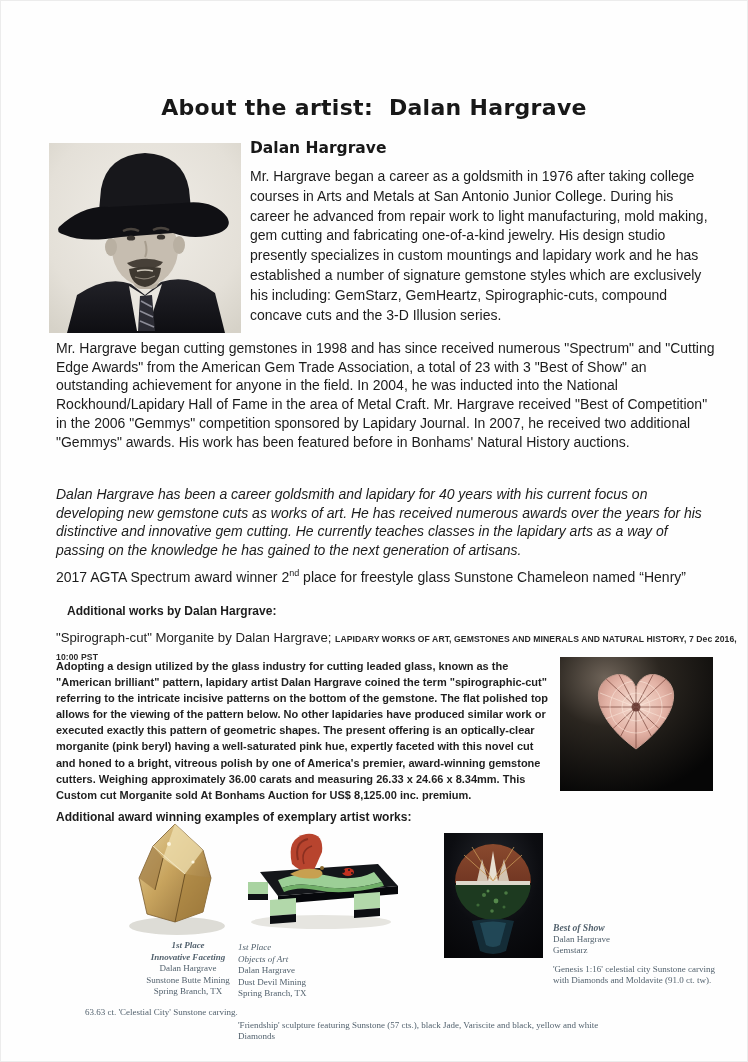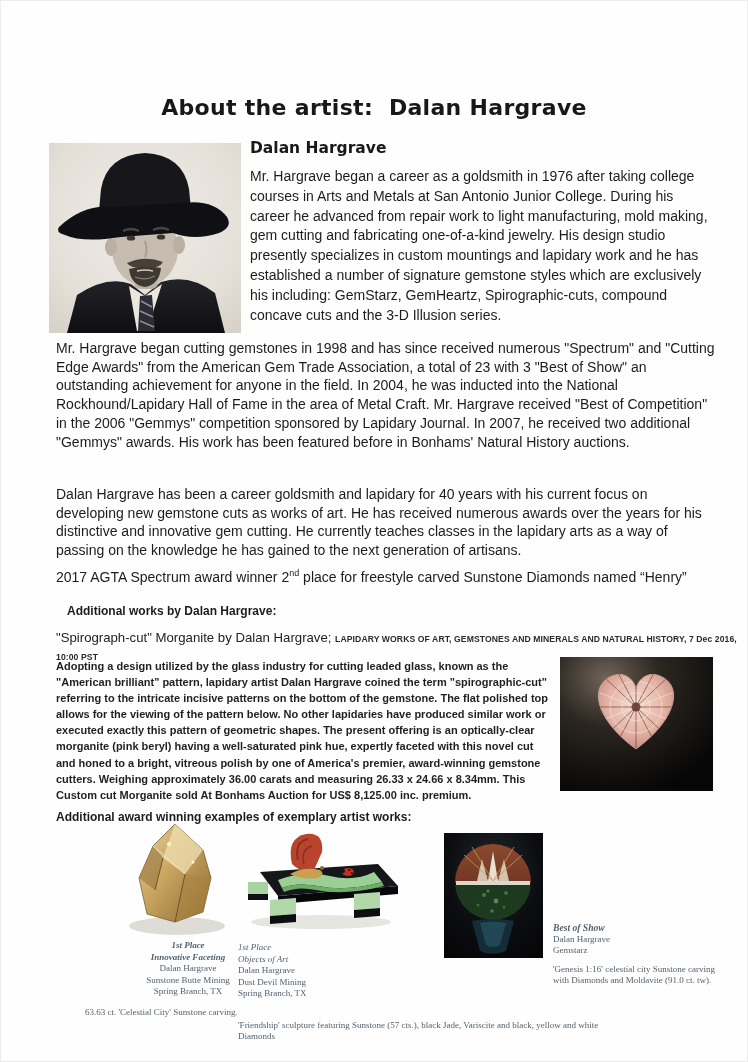--- a/index.html
+++ b/index.html
@@ -15,21 +15,21 @@
     letter-spacing:0.3px; white-space:pre-wrap; color:#181818;
   }
   .photo-frame { left:48px; top:142px; width:192px; height:190px; }
   .photo-frame svg { display:block; }
   .artist-heading {
     left:249px; top:138px; font-family:"DejaVu Sans", sans-serif;
     font-weight:800; font-size:15.5px; color:#181818;
   }
   .bio1 { left:249px; top:166px; width:466px; font-size:14px; line-height:19.8px; }
   .bio2 { left:55px;  top:338px; width:662px; font-size:14px; line-height:18.7px; }
-  .bio3 { left:55px;  top:484px; width:662px; font-size:14px; line-height:18.7px; }
+  .bio3 { left:55px;  top:484px; width:662px; font-size:14px; line-height:18.7px;font-style:italic; }
   .agta { left:55px;  top:567px; width:680px; font-size:14px; }
   .agta sup { font-size:9px; }
   .works-heading    { left:66px; top:603px; font-size:12px; font-weight:700; }
   .morganite-line   { left:55px; top:627px; width:690px; }
   .morganite-title  { font-size:13.2px; color:#222; }
   .morganite-sub    { font-size:8.6px; font-weight:700; letter-spacing:0.1px; color:#2a2a2a; }
   .morganite-desc   { left:55px; top:657px; width:498px; font-size:11px; line-height:16.1px; font-weight:600; color:#1f1f1f; }
   .heart-frame      { left:559px; top:656px; width:153px; height:134px; }
   .examples-heading { left:55px; top:809px; font-size:12px; font-weight:700; }
   .img-gold   { left:104px; top:817px; width:150px; height:124px; }
@@ -98,21 +98,21 @@
       <path d="M86 134 Q96 138 106 133" stroke="#8a8276" stroke-width="1.2" fill="none"></path>
     </svg>
   </div>
 
   <div class="abs artist-heading">Dalan Hargrave</div>
 
   <div class="abs bio1">Mr. Hargrave began a career as a goldsmith in 1976 after taking college courses in Arts and Metals at San Antonio Junior College. During his career he advanced from repair work to light manufacturing, mold making, gem cutting and fabricating one-of-a-kind jewelry. His design studio presently specializes in custom mountings and lapidary work and he has established a number of signature gemstone styles which are exclusively his including: GemStarz, GemHeartz, Spirographic-cuts, compound concave cuts and the 3-D Illusion series.</div>
   <div class="abs bio2">Mr. Hargrave began cutting gemstones in 1998 and has since received numerous "Spectrum" and "Cutting Edge Awards" from the American Gem Trade Association, a total of 23 with 3 "Best of Show" an outstanding achievement for anyone in the field. In 2004, he was inducted into the National Rockhound/Lapidary Hall of Fame in the area of Metal Craft. Mr. Hargrave received "Best of Competition" in the 2006 "Gemmys" competition sponsored by Lapidary Journal. In 2007, he received two additional "Gemmys" awards. His work has been featured before in Bonhams' Natural History auctions.</div>
   <div class="abs bio3">Dalan Hargrave has been a career goldsmith and lapidary for 40 years with his current focus on developing new gemstone cuts as works of art. He has received numerous awards over the years for his distinctive and innovative gem cutting. He currently teaches classes in the lapidary arts as a way of passing on the knowledge he has gained to the next generation of artisans.</div>
 
-  <div class="abs agta"><span>2017 AGTA Spectrum award winner 2</span><sup>nd</sup><span> place for freestyle carved Sunstone Diamonds named “Henry”</span></div>
+  <div class="abs agta"><span>2017 AGTA Spectrum award winner 2</span><sup>nd</sup><span> place for freestyle glass Sunstone Chameleon named “Henry”</span></div>
 
   <div class="abs works-heading">Additional works by Dalan Hargrave:</div>
 
   <div class="abs morganite-line"><span class="morganite-title">"Spirograph-cut" Morganite by Dalan Hargrave; </span><span class="morganite-sub">LAPIDARY WORKS OF ART, GEMSTONES AND MINERALS AND NATURAL HISTORY, 7 Dec 2016, 10:00 PST</span></div>
 
   <div class="abs morganite-desc">Adopting a design utilized by the glass industry for cutting leaded glass, known as the "American brilliant" pattern, lapidary artist Dalan Hargrave coined the term "spirographic-cut" referring to the intricate incisive patterns on the bottom of the gemstone. The flat polished top allows for the viewing of the pattern below. No other lapidaries have produced similar work or executed exactly this pattern of geometric shapes. The present offering is an optically-clear morganite (pink beryl) having a well-saturated pink hue, expertly faceted with this novel cut and honed to a bright, vitreous polish by one of America's premier, award-winning gemstone cutters. Weighing approximately 36.00 carats and measuring 26.33 x 24.66 x 8.34mm.   This Custom cut Morganite sold At Bonhams Auction for US$ 8,125.00 inc. premium.</div>
 
   <div class="abs heart-frame">
     <svg width="153" height="134" viewBox="0 0 153 134">
       <defs>

